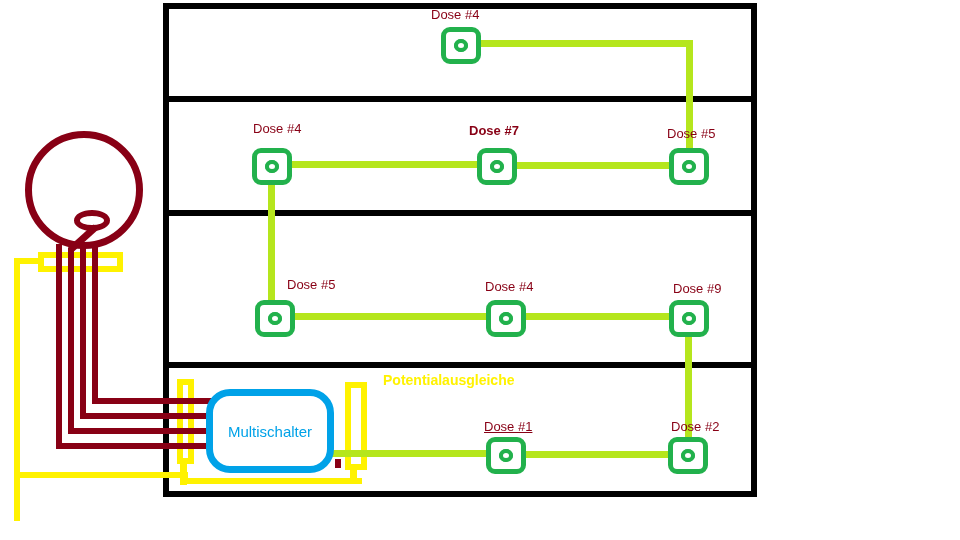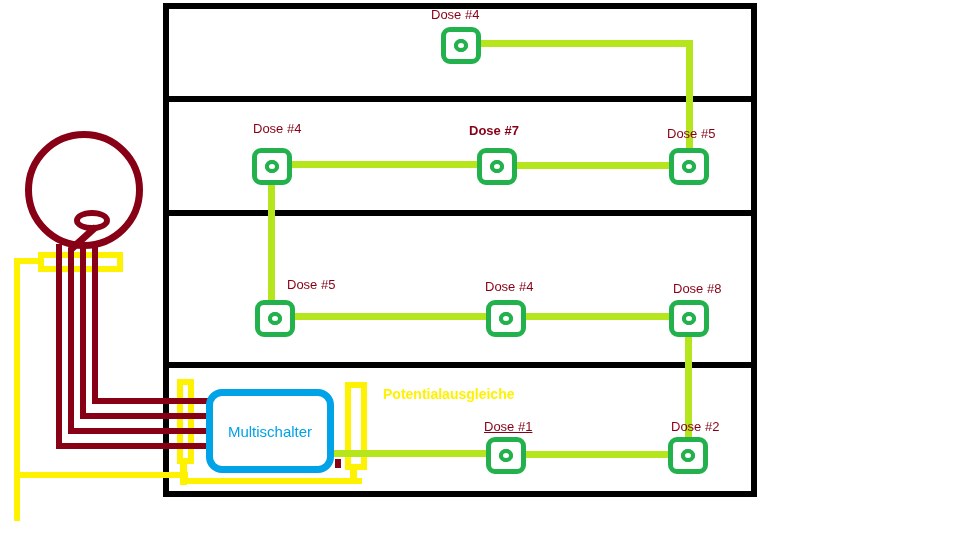--- a/index.html
+++ b/index.html
@@ -20,21 +20,21 @@
   
   .rseg{background:var(--sat-red,#880015);z-index:4;}
   .rring{border:7px solid var(--sat-red,#880015);border-radius:50%;background:transparent;z-index:4;}
   
   .dose{width:40px;height:37px;border:5px solid var(--dose-green,#22B14C);border-radius:9px;
         background:#fff;z-index:5;display:flex;align-items:center;justify-content:center;gap:2px;}
   .port{position:static;width:14px;height:13px;border:4px solid var(--dose-green,#22B14C);
         border-radius:50%;background:#fff;}
   .dose-label{color:var(--sat-red,#880015);font-size:13px;white-space:nowrap;z-index:5;}
   
-  .mswitch{width:128px;height:84px;border:7px solid var(--switch-blue,#00A2E8);border-radius:16px;
+  .mswitch{width:128px;height:84px;border:7px solid var(--switch-blue,#00A2E8);border-radius:24px;
            background:#fff;z-index:5;display:flex;align-items:center;justify-content:center;}
   .mswitch span{position:static;color:var(--switch-blue,#00A2E8);font-size:15px;white-space:nowrap;}
 </style>
 </head>
 <body>
 
 <div id="canvas">
 
   <div class="wall-rect" style="left:163px;top:3px;width:594px;height:494px;"></div>
   <div class="divider" style="left:163px;top:96px;width:594px;"></div>
@@ -43,21 +43,21 @@
 
   <div class="ybox" style="left:38px;top:252px;width:85px;height:20px;"></div>
   <div class="yseg" style="left:14px;top:258px;width:26px;height:6px;"></div>
   <div class="yseg" style="left:14px;top:258px;width:6px;height:263px;"></div>
   <div class="ybox" style="left:177px;top:379px;width:17px;height:85px;"></div>
   <div class="yseg" style="left:180px;top:460px;width:7px;height:25px;"></div>
   <div class="yseg" style="left:14px;top:472px;width:174px;height:6px;"></div>
   <div class="yseg" style="left:182px;top:478px;width:180px;height:6px;"></div>
   <div class="ybox" style="left:345px;top:382px;width:22px;height:88px;"></div>
   <div class="yseg" style="left:350px;top:466px;width:7px;height:18px;"></div>
-  <div class="ylabel" style="left:383px;top:386px;">Potentialausgleiche</div>
+  <div class="ylabel" style="left:383px;top:372px;">Potentialausgleiche</div>
 
   <div class="wire" style="left:479px;top:40px;width:214px;height:7px;"></div>
   <div class="wire" style="left:686px;top:40px;width:7px;height:110px;"></div>
   <div class="wire" style="left:289px;top:161px;width:192px;height:7px;"></div>
   <div class="wire" style="left:514px;top:162px;width:158px;height:7px;"></div>
   <div class="wire" style="left:268px;top:183px;width:7px;height:120px;"></div>
   <div class="wire" style="left:292px;top:313px;width:198px;height:7px;"></div>
   <div class="wire" style="left:522px;top:313px;width:150px;height:7px;"></div>
   <div class="wire" style="left:685px;top:336px;width:7px;height:103px;"></div>
   <div class="wire" style="left:330px;top:450px;width:160px;height:7px;"></div>
@@ -117,17 +117,17 @@
     <span class="port"></span>
     <span class="port"></span>
   </div>
 
   <div class="dose-label" style="left:431px;top:7px;">Dose #4</div>
   <div class="dose-label" style="left:253px;top:121px;">Dose #4</div>
   <div class="dose-label" style="left:469px;top:123px;font-weight:bold;">Dose #7</div>
   <div class="dose-label" style="left:667px;top:126px;">Dose #5</div>
   <div class="dose-label" style="left:253px;top:277px;margin-left:34px;">Dose #5</div>
   <div class="dose-label" style="left:485px;top:279px;">Dose #4</div>
-  <div class="dose-label" style="left:673px;top:281px;">Dose #8</div>
+  <div class="dose-label" style="left:673px;top:281px;">Dose #9</div>
   <div class="dose-label" style="left:484px;top:419px;text-decoration:underline;">Dose #1</div>
   <div class="dose-label" style="left:671px;top:419px;">Dose #2</div>
 
 </div>
 
 </body></html>

